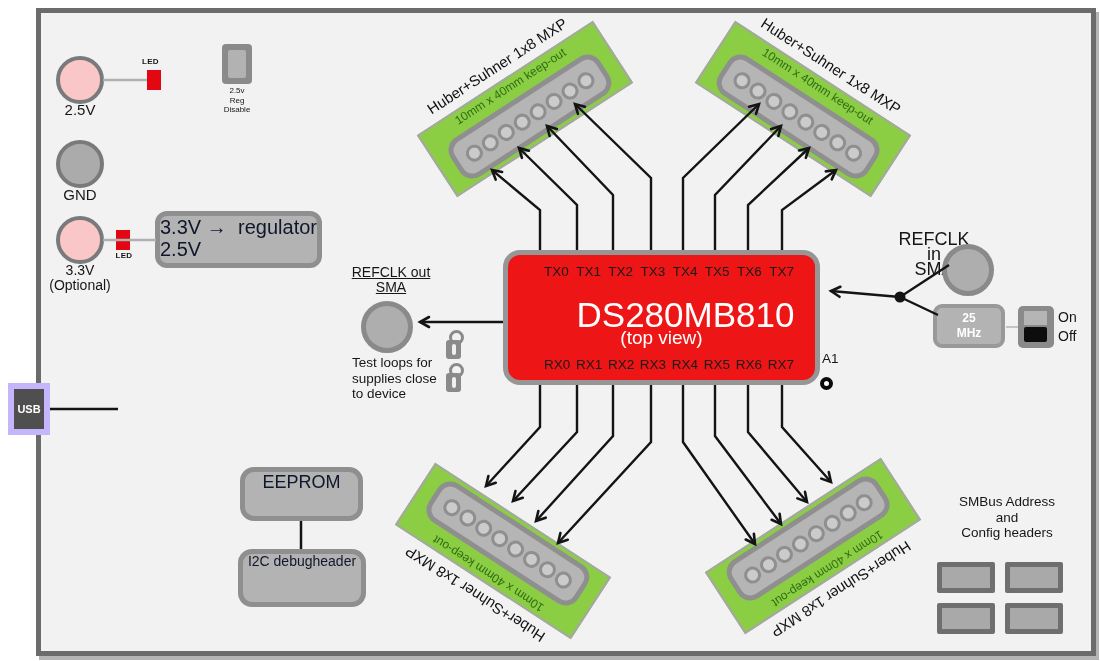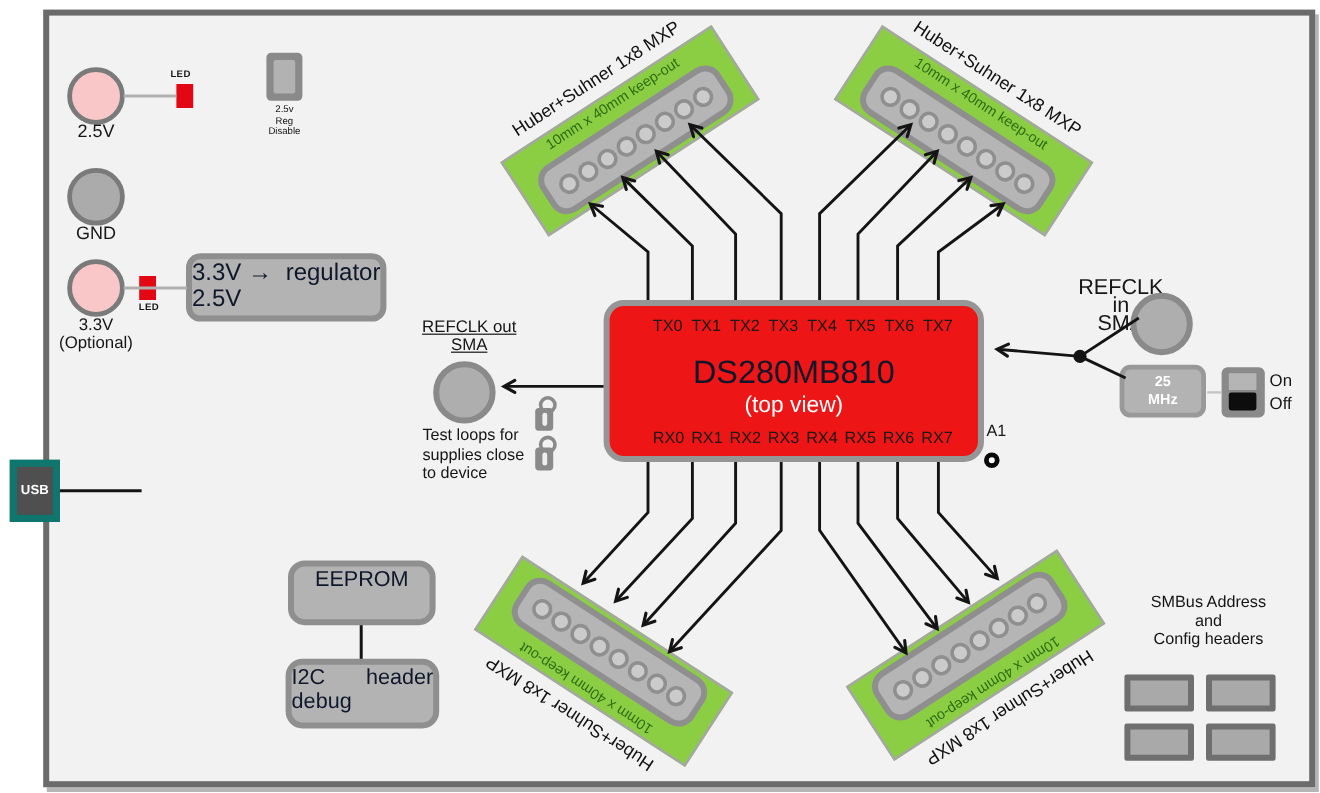--- a/index.html
+++ b/index.html
@@ -16,26 +16,26 @@
   .gbox{position:absolute;box-sizing:border-box;background:#b3b3b3;border:5px solid #8f8f8f;border-radius:14px;
         color:#0f172a;display:flex;flex-direction:row;align-items:flex-start;justify-content:center;line-height:1.12;}
   
   .led{position:absolute;width:14px;height:20px;background:#e30613;}
   .ledlab{position:absolute;font-size:8px;font-weight:bold;letter-spacing:.3px;}
   
   .jumper{position:absolute;left:222px;top:44px;width:30px;height:40px;background:#8a8a8a;border-radius:4px;}
   .jumper .in{position:absolute;left:6px;top:6px;width:18px;height:28px;background:#b2b2b2;border-radius:2px;}
   .jlab{position:absolute;left:215px;top:86px;width:44px;text-align:center;font-size:8px;line-height:9.5px;}
   
-  .usb{position:absolute;left:8px;top:383px;width:42px;height:52px;background:#0f766e;}
+  .usb{position:absolute;left:8px;top:383px;width:42px;height:52px;background:#c4b5fd;}
   .usb .in{position:absolute;left:6px;top:6px;width:30px;height:40px;background:#4f4f4f;display:flex;align-items:center;justify-content:center;color:#fff;font-size:11px;font-weight:bold;}
   
   .chip{position:absolute;left:503px;top:250px;width:317px;height:135px;box-sizing:border-box;background:#ed1515;border:5px solid #969696;border-radius:17px;}
   .pinrow{position:absolute;left:0;width:100%;box-sizing:border-box;display:flex;justify-content:space-between;padding:0 21px 0 36px;font-size:13.5px;color:#1a1a1a;}
-  .chipname{position:absolute;left:0;top:40px;width:100%;text-align:center;color:#0f172a;font-size:27px;}
+  .chipname{position:absolute;left:0;top:40px;width:100%;text-align:center;color:#ffffff;font-size:35px;padding-left:24px;}
   .chipview{position:absolute;left:0;top:72px;width:100%;text-align:center;color:#fff;font-size:19px;}
   
   .mxp{position:absolute;width:210px;height:74px;}
   .mxp .pad{position:absolute;left:0;top:0;width:100%;height:100%;background:#8bce43;border:2px solid #a6a6a6;box-sizing:border-box;}
   .mxp .title{position:absolute;top:-23px;left:-10px;width:230px;text-align:center;font-size:15px;color:#101010;white-space:nowrap;}
   .mxp .keepout{position:absolute;top:3px;left:0;width:100%;text-align:center;font-size:12px;color:#2e6b15;white-space:nowrap;}
   .mxp .bodyc{position:absolute;left:16px;bottom:5px;width:178px;height:46px;box-sizing:border-box;background:#b5b5b5;border:5px solid #8f8f8f;border-radius:15px;display:flex;align-items:center;justify-content:center;gap:2px;}
   .hole{width:11px;height:11px;border-radius:50%;background:#cbcbcb;border:3.5px solid #8f8f8f;flex:0 0 auto;}
   .mxp.flip .bodyc{bottom:auto;top:5px;}
   .mxp.flip .keepout{top:auto;bottom:3px;transform:rotate(180deg);}
@@ -89,21 +89,21 @@
   <div class="gbox" style="left:155px;top:211px;width:167px;height:57px;font-size:20px;border-radius:12px;">
     <div>3.3V → 2.5V</div>
     <div>regulator</div>
   </div>
 
   <div class="usb">
     <div class="in">USB</div>
   </div>
 
   <div class="gbox" style="left:240px;top:467px;width:123px;height:54px;font-size:18px;">EEPROM</div>
-  <div class="gbox" style="left:238px;top:549px;width:128px;height:58px;font-size:18px;">
+  <div class="gbox" style="left:238px;top:549px;width:128px;height:58px;font-size:14px;">
     <div>I2C debug</div>
     <div>header</div>
   </div>
 
   <div class="chip">
     <div class="pinrow" style="top:9px;">
       <span>TX0</span>
       <span>TX1</span>
       <span>TX2</span>
       <span>TX3</span>

